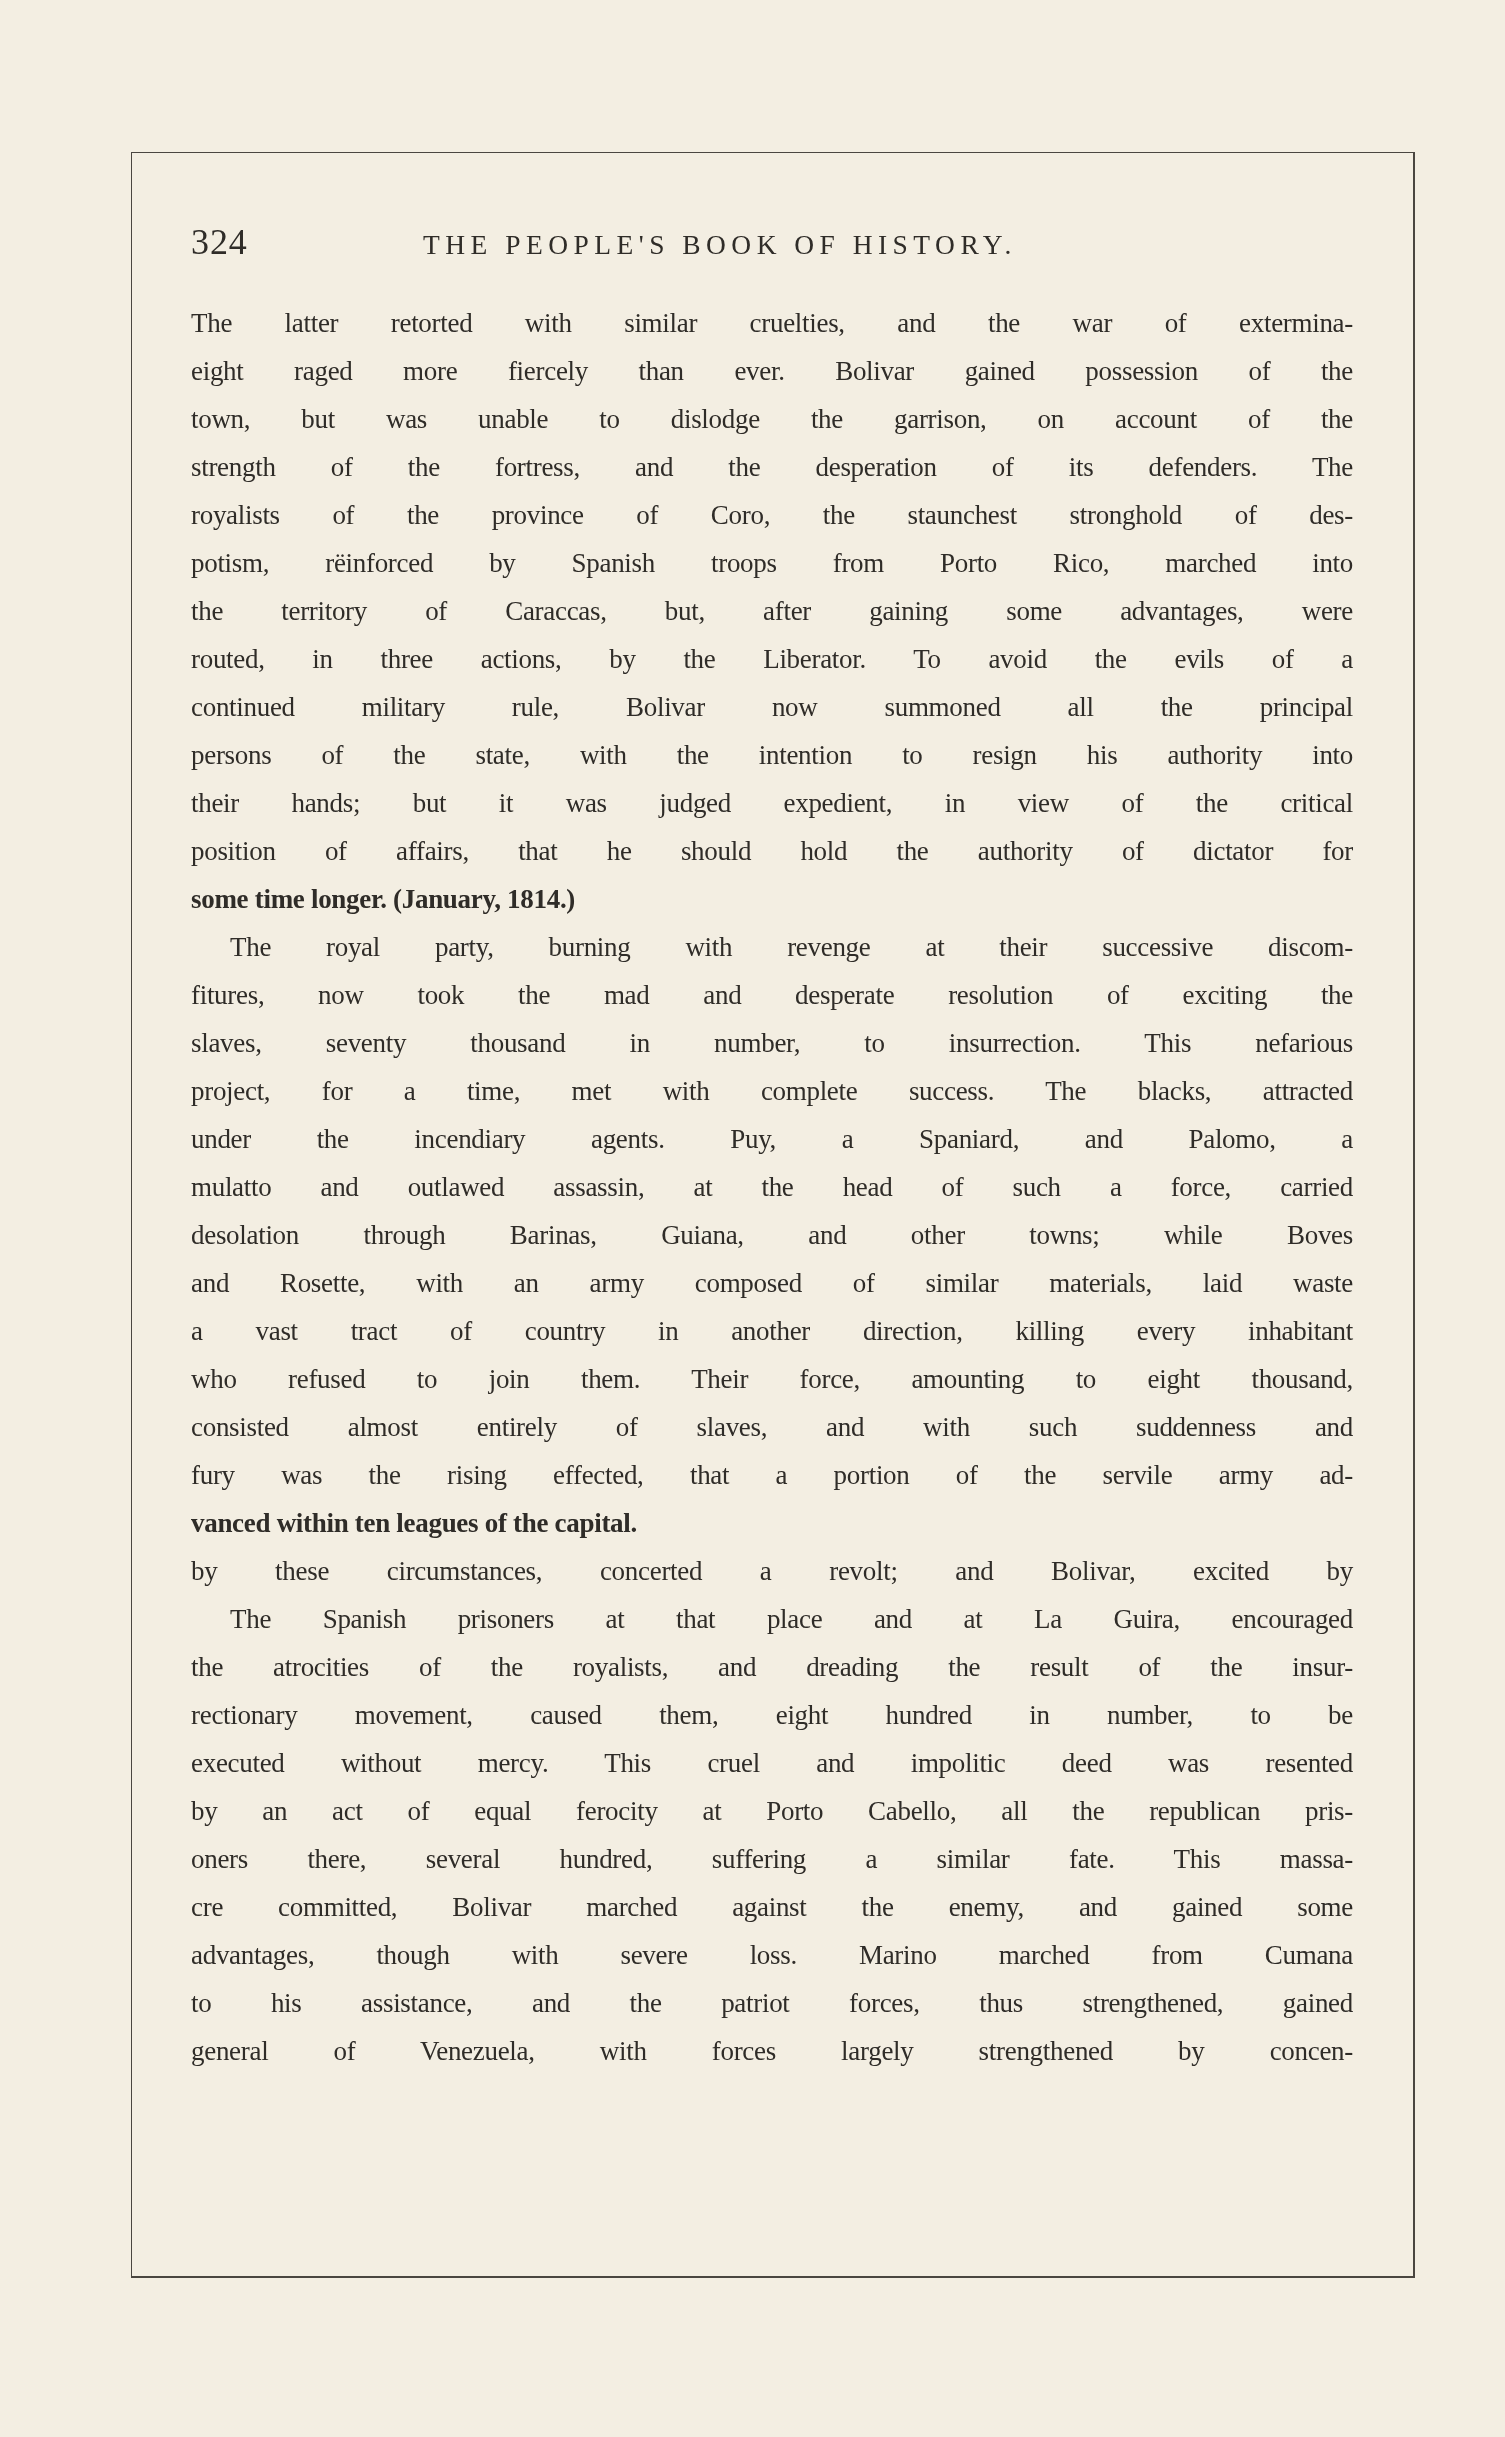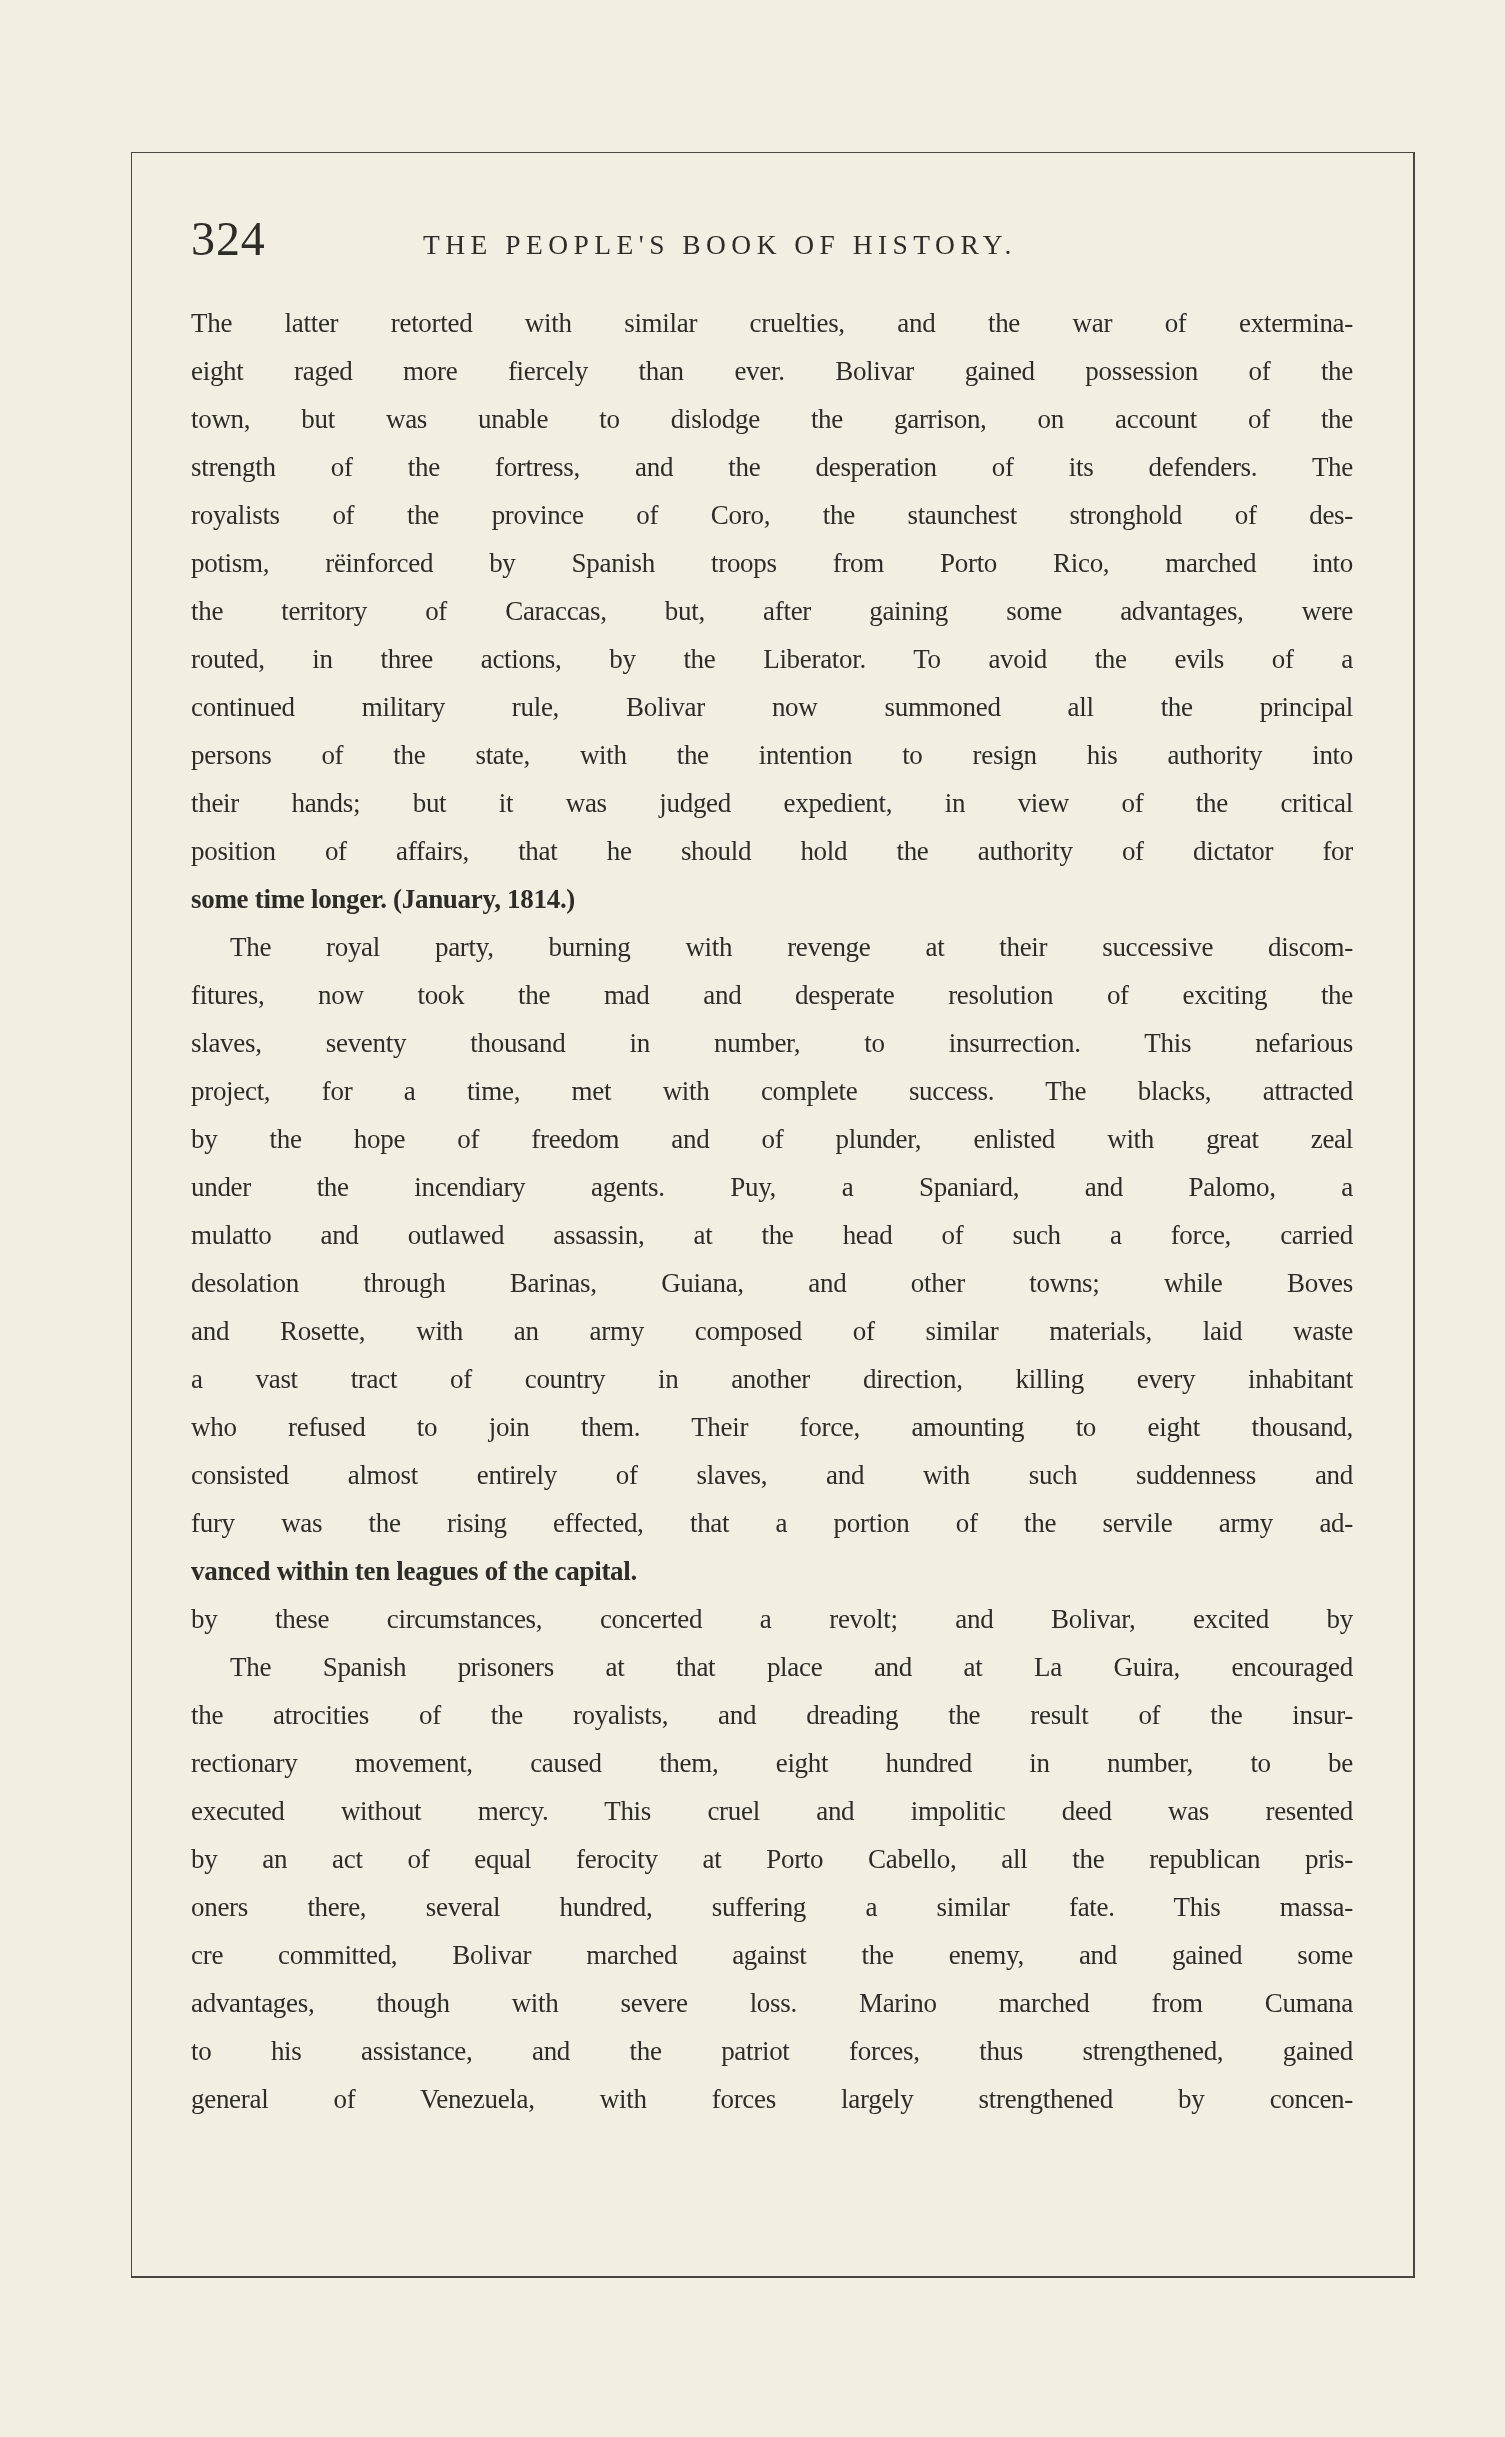--- a/index.html
+++ b/index.html
@@ -8,21 +8,21 @@
     background:#f3eee2;
     font-family: "Liberation Serif", "DejaVu Serif", serif;
     color:#2f2c28;
   }
   .frame {
     position:absolute; left:131px; top:152px; width:1284px; height:2126px;
     border:1.9px solid #4a4640; border-right-width:2.8px; border-bottom-width:2.8px;
     box-sizing:border-box;
   }
   .page-num {
-    position:absolute; left:191px; top:211px; font-size:48px; letter-spacing:0.9px;font-family:Liberation Serif, serif;
+    position:absolute; left:191px; top:221px; font-size:36px; letter-spacing:0.9px;font-family:Liberation Serif, serif;
   }
   .running-head {
     position:absolute; left:423px; top:229px; width:752px;
     font-size:28px; letter-spacing:5.6px; white-space:nowrap;
     transform:scaleX(0.98); transform-origin:left;
   }
   .body-text {
     position:absolute; left:191px; top:299px; width:1162px;
   }
   .line {
@@ -52,21 +52,20 @@
     <div class="line">routed, in three actions, by the Liberator.  To avoid the evils of a</div>
     <div class="line">continued military rule, Bolivar now summoned all the principal</div>
     <div class="line">persons of the state, with the intention to resign his authority into</div>
     <div class="line">their hands; but it was judged expedient, in view of the critical</div>
     <div class="line">position of affairs, that he should hold the authority of dictator for</div>
     <div class="line last">some time longer.  (January, 1814.)</div>
     <div class="line indent">The royal party, burning with revenge at their successive discom-</div>
     <div class="line">fitures, now took the mad and desperate resolution of exciting the</div>
     <div class="line">slaves, seventy thousand in number, to insurrection.  This nefarious</div>
     <div class="line">project, for a time, met with complete success.  The blacks, attracted</div>
-    <div class="line">by the hope of freedom and of plunder, enlisted with great zeal</div>
     <div class="line">under the incendiary agents.  Puy, a Spaniard, and Palomo, a</div>
     <div class="line">mulatto and outlawed assassin, at the head of such a force, carried</div>
     <div class="line">desolation through Barinas, Guiana, and other towns; while Boves</div>
     <div class="line">and Rosette, with an army composed of similar materials, laid waste</div>
     <div class="line">a vast tract of country in another direction, killing every inhabitant</div>
     <div class="line">who refused to join them.  Their force, amounting to eight thousand,</div>
     <div class="line">consisted almost entirely of slaves, and with such suddenness and</div>
     <div class="line">fury was the rising effected, that a portion of the servile army ad-</div>
     <div class="line last">vanced within ten leagues of the capital.</div>
     <div class="line">by these circumstances, concerted a revolt; and Bolivar, excited by</div>

